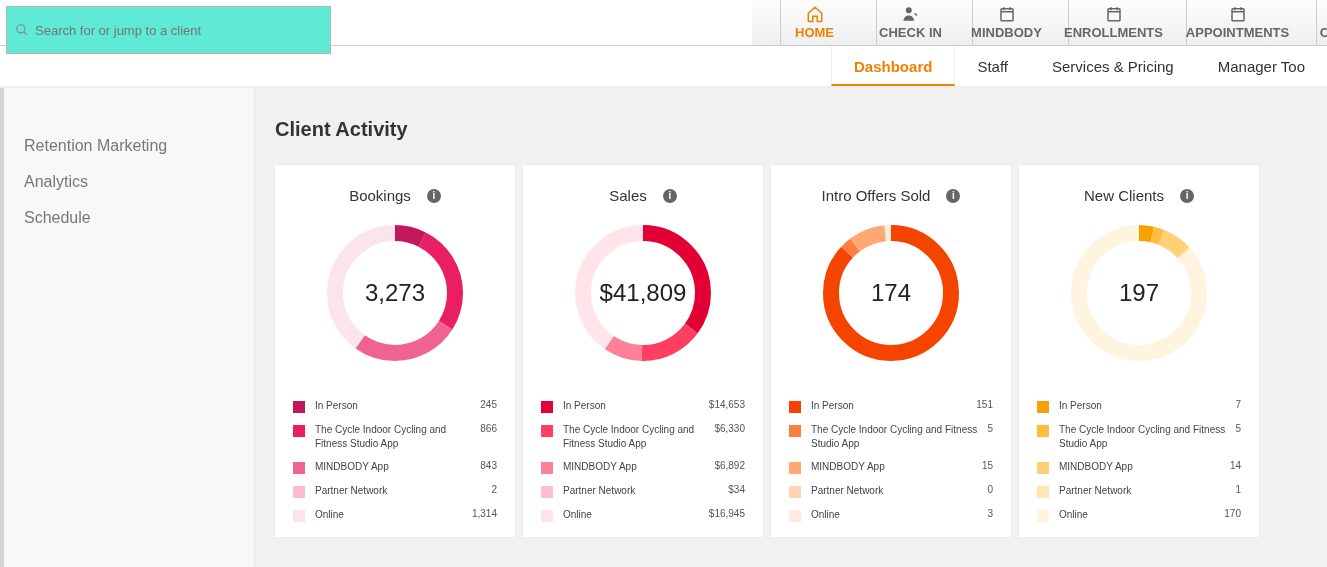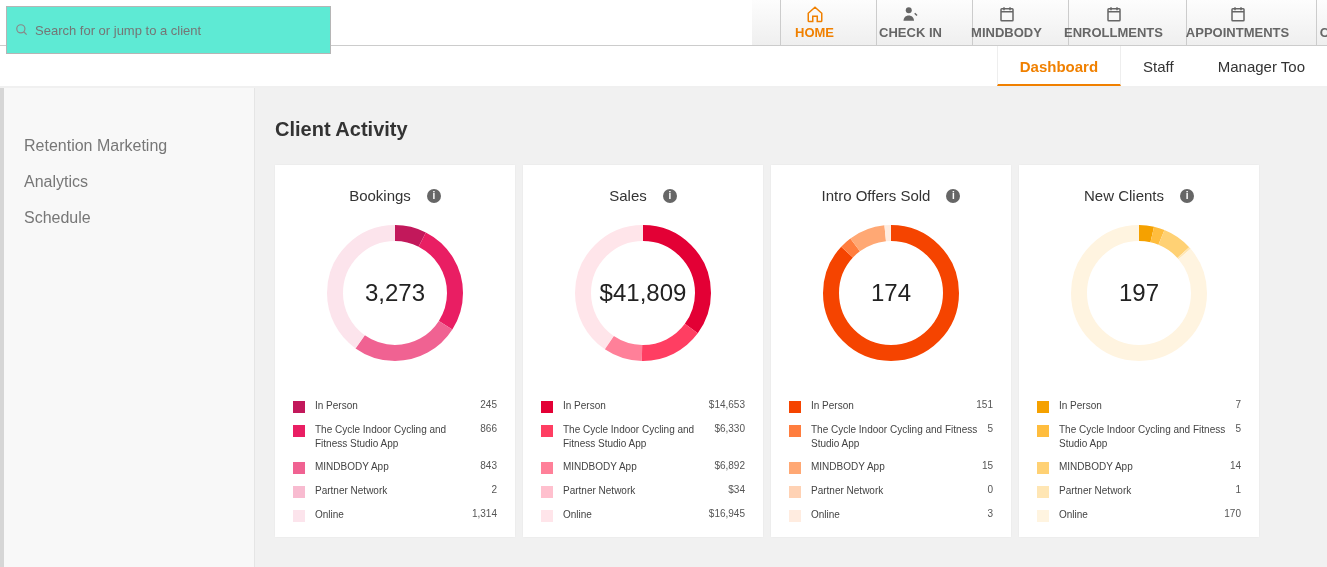--- a/index.html
+++ b/index.html
@@ -132,20 +132,21 @@
           </svg>
         </span>
       <span>RETA</span>
     </div>
   </div>
 </div>
 
 <div class="subnav">
   <div class="subnav-item active">Dashboard</div>
   <div class="subnav-item">Staff</div>
+  <div class="subnav-item">Services &amp; Pricing</div>
   <div class="subnav-item">Manager Too</div>
 </div>
 
 <div class="body">
   <div class="sidebar">
     <div class="sidebar-item">Retention Marketing</div>
     <div class="sidebar-item">Analytics</div>
     <div class="sidebar-item">Schedule</div>
   </div>
 

